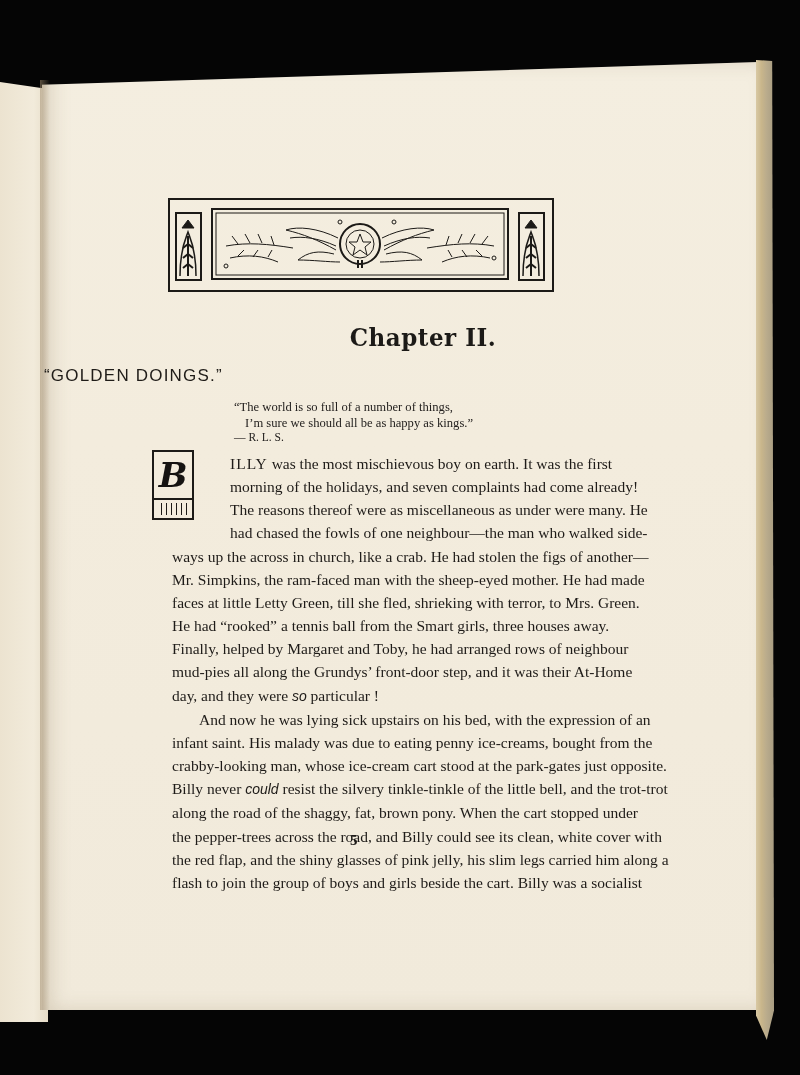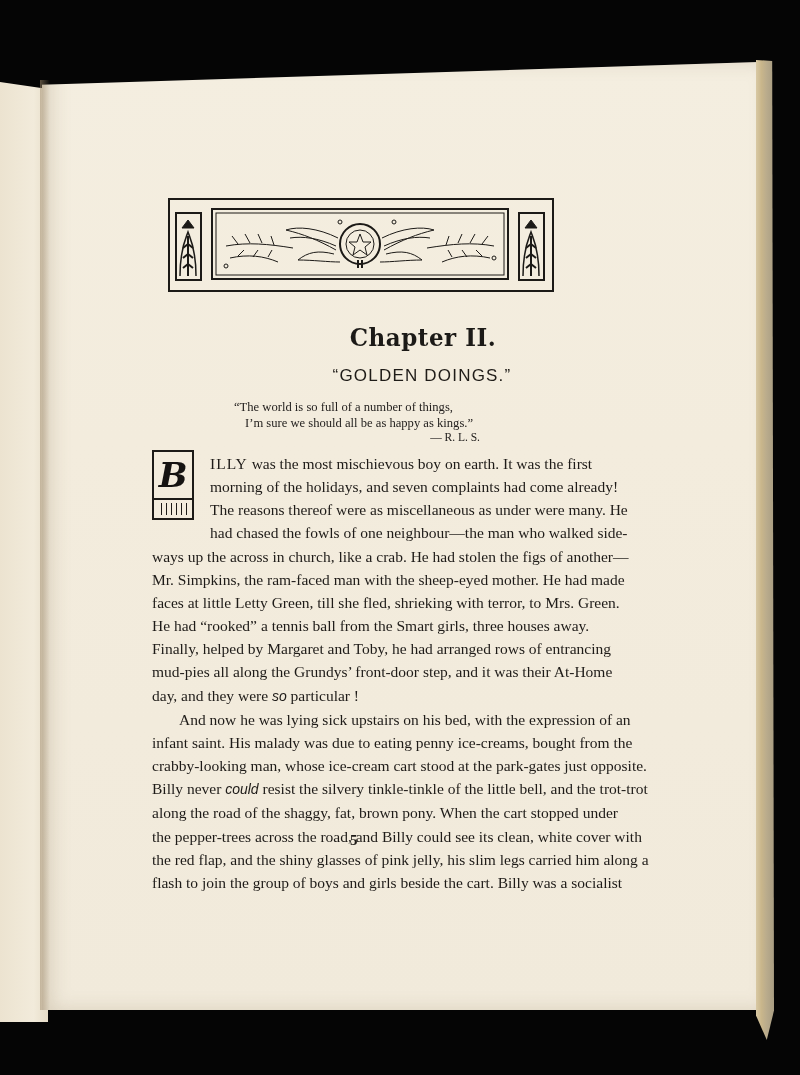--- a/index.html
+++ b/index.html
@@ -32,51 +32,51 @@
   .ornament {
     position:absolute; left:168px; top:198px; width:386px; height:94px;
   }
   .chapter-title {
     position:absolute; left:0; right:0; top:323px; text-align:center;
     font-family:"DejaVu Serif", serif; font-weight:bold; font-size:23px;
     color:#1c1a17; letter-spacing:0.5px; padding-left:46px;
     transform:scaleY(1.08);
   }
   .chapter-subtitle {
-    position:absolute; left:0; right:0; top:366px; text-align:center;
+    position:absolute; left:0; right:0; top:366px; 
     font-family:"Liberation Sans", sans-serif; font-size:17px;
     color:#1f1c18; letter-spacing:1.2px; padding-left:44px;
   }
   .epigraph {
     position:absolute; left:234px; top:399px; width:260px;
     font-size:12.6px; line-height:16px; color:#252220;
   }
   .epigraph .line2 { padding-left:11px; }
-  .epigraph .attrib { text-align:right; padding-right:14px; font-size:11.5px; line-height:12px; }
+  .epigraph .attrib { text-align:left; padding-right:14px; font-size:11.5px; line-height:12px; }
   .dropcap {
     position:absolute; left:152px; top:450px; width:42px; height:70px;
     border:2px solid #1c1a17; box-sizing:border-box;
   }
   .dropcap-letter {
     position:absolute; left:0; top:0; width:38px; height:46px;
     font-family:"DejaVu Serif", serif; font-weight:bold; font-size:34px;
     line-height:46px; text-align:center; color:#151311; font-style:italic;
   }
   .dropcap-bars {
     position:absolute; left:0; bottom:0; width:38px; height:20px;
     border-top:2px solid #1c1a17; box-sizing:border-box;
     background:repeating-linear-gradient(90deg,#f3ecdd 0 2px,#1c1a17 2px 3.2px,#f3ecdd 3.2px 5px);
     background-clip:content-box; padding:3px 3px;
   }
   .body-text {
     position:absolute; left:152px; top:452px; width:418px;
     font-size:15.5px; line-height:23.15px; color:#1e1b18;
     text-align:justify;
   }
-  .tl { display:block; text-align:justify; text-align-last:justify; white-space:nowrap; }
+  .tl { display:block; text-align:justify; text-align-last:justify; white-space:nowrap;margin-left:20px; }
   .tl.indent { padding-left:58px; }
   .tl.para { padding-left:27px; }
   .tl.last { text-align-last:left; }
   .tl .first-word { letter-spacing:1px; }
   .it { font-style:italic; font-family:"Liberation Sans", sans-serif; font-size:14px; }
   .page-number {
     position:absolute; left:350px; top:832px; font-size:15px; color:#1e1b18; font-weight:bold;
   }
 </style>
 </head>
@@ -140,21 +140,21 @@
 
 <div class="body-text">
   <span class="tl indent"><span class="first-word">ILLY</span><span> was the most mischievous boy on earth.  It was the first</span></span>
   <span class="tl indent">morning of the holidays, and seven complaints had come already!</span>
   <span class="tl indent">The reasons thereof were as miscellaneous as under were many.  He</span>
   <span class="tl indent">had chased the fowls of one neighbour—the man who walked side-</span>
   <span class="tl">ways up the across in church, like a crab.   He had stolen the figs of another—</span>
   <span class="tl">Mr. Simpkins, the ram-faced man with the sheep-eyed mother.  He had made</span>
   <span class="tl">faces at little Letty Green, till she fled, shrieking with terror, to Mrs. Green.</span>
   <span class="tl">He had “rooked” a tennis ball from the Smart girls, three houses away.</span>
-  <span class="tl">Finally, helped by Margaret and Toby, he had arranged rows of entrancing</span>
+  <span class="tl">Finally, helped by Margaret and Toby, he had arranged rows of neighbour</span>
   <span class="tl">mud-pies all along the Grundys’ front-door step, and it was their At-Home</span>
   <span class="tl last"><span>day, and they were </span><span class="it">so</span><span> particular !</span></span>
   <span class="tl para">And now he was lying sick upstairs on his bed, with the expression of an</span>
   <span class="tl">infant saint.  His malady was due to eating penny ice-creams, bought from the</span>
   <span class="tl">crabby-looking man, whose ice-cream cart stood at the park-gates just opposite.</span>
   <span class="tl"><span>Billy never </span><span class="it">could</span><span> resist the silvery tinkle-tinkle of the little bell, and the trot-trot</span></span>
   <span class="tl">along the road of the shaggy, fat, brown pony.   When the cart stopped under</span>
   <span class="tl">the pepper-trees across the road, and Billy could see its clean, white cover with</span>
   <span class="tl">the red flap, and the shiny glasses of pink jelly, his slim legs carried him along a</span>
   <span class="tl">flash to join the group of boys and girls beside the cart.   Billy was a socialist</span>

